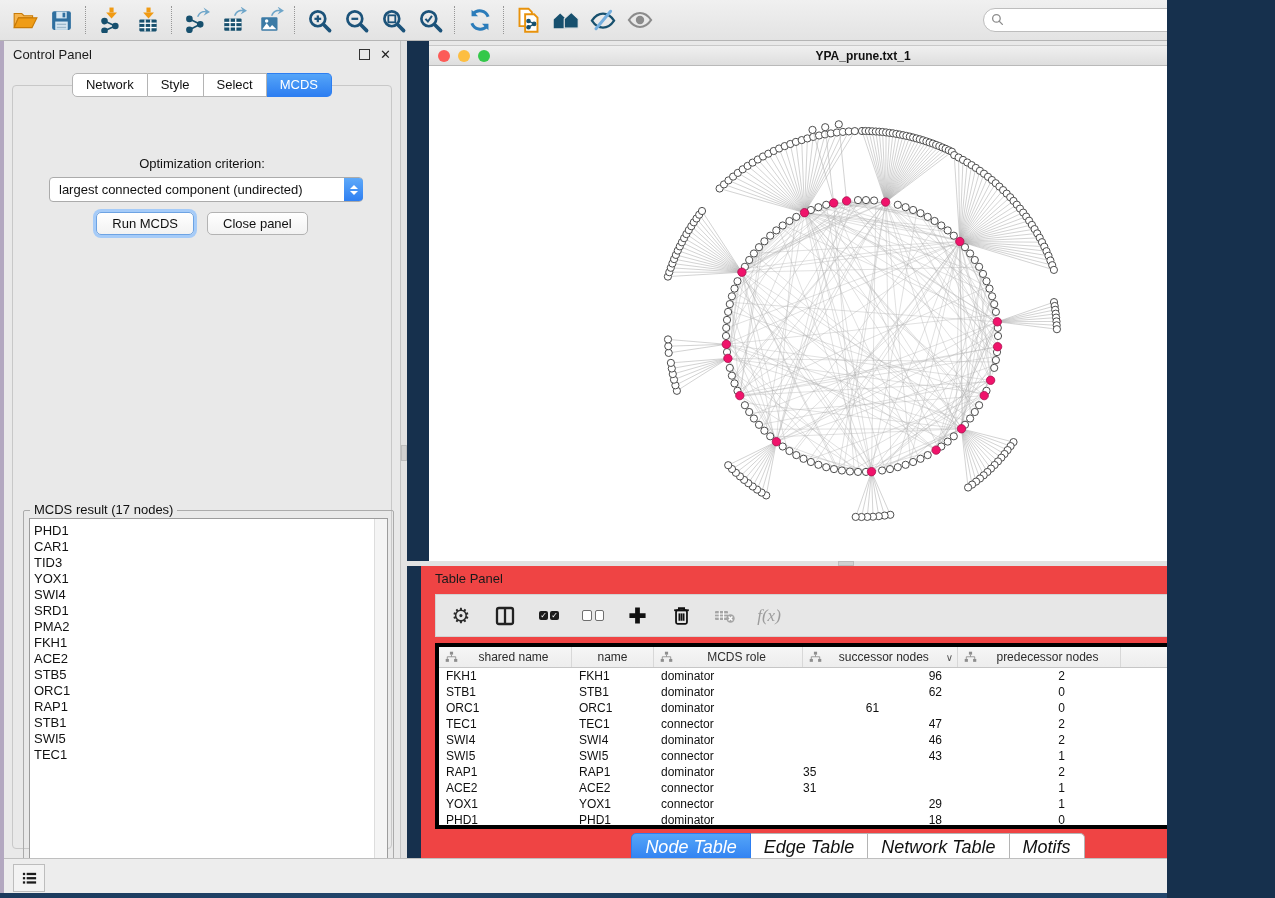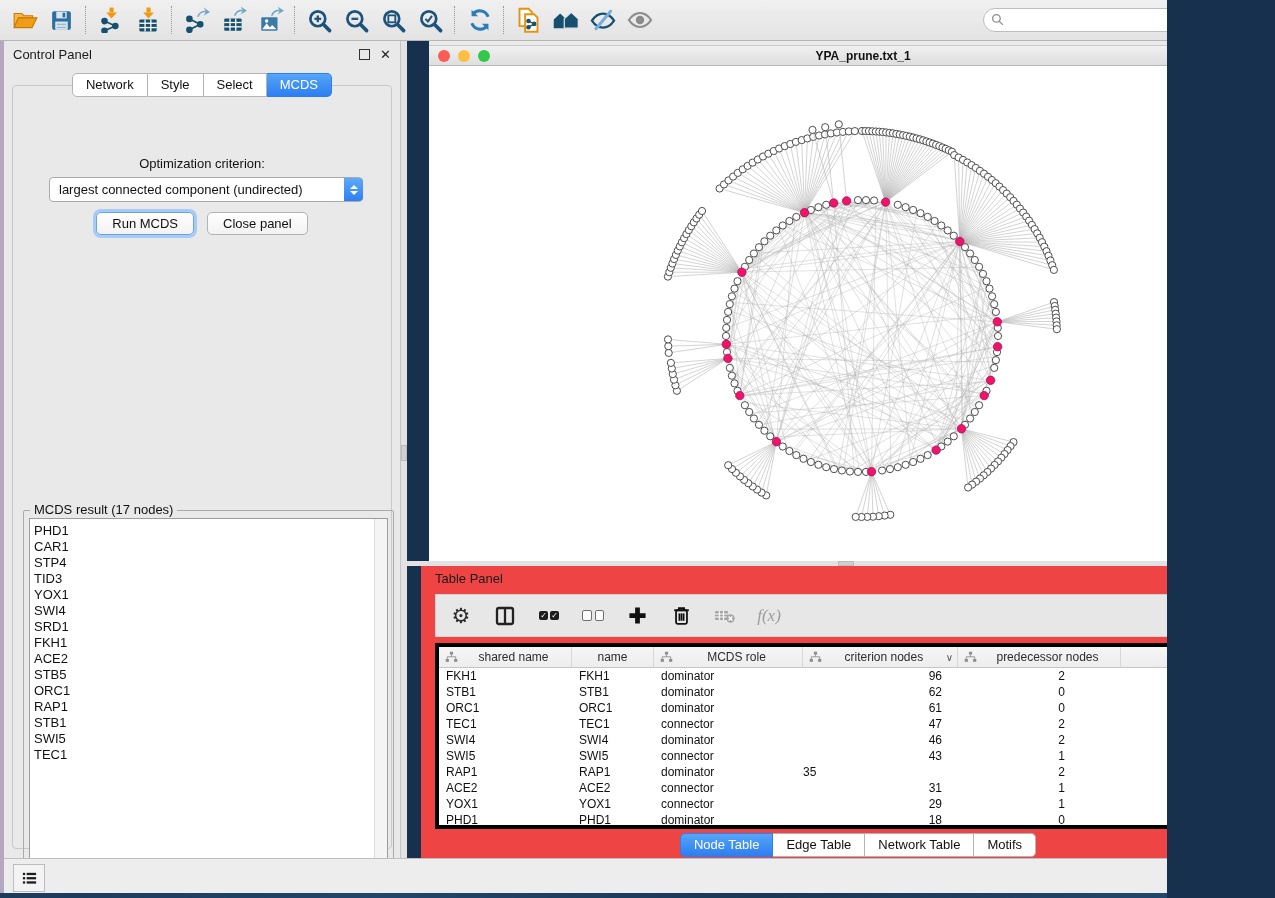--- a/index.html
+++ b/index.html
@@ -94,21 +94,21 @@
     font-size:12px;color:#2c2c2c;padding:0 4px;cursor:pointer;}
   .nt-hcell .hlabel{flex:1;text-align:center;white-space:nowrap;overflow:hidden;}
   .ns-icon{flex:0 0 auto;margin:0 2px;}
   .sort-chev{font-size:10px;color:#555;margin-left:2px;}
   .nt-row{display:flex;height:16px;align-items:center;}
   .nt-cell{font-size:12px;color:#101010;box-sizing:border-box;white-space:nowrap;overflow:hidden;}
   .nt-scroll{position:absolute;top:22px;right:0;bottom:1px;width:13px;background:#fafafa;border-left:1px solid #e2e2e2;}
   .nt-thumb{position:absolute;left:1.5px;top:4px;width:9px;height:118px;background:#c3c3c3;border-radius:5px;}
 
   .tp-tabs{position:absolute;left:0;top:267px;width:100%;display:flex;justify-content:center;}
-  .tp-tab{font-size:13px;padding:3px 13px 4px;background:#fff;border:1px solid #b4b4b4;border-left:none;color:#111;cursor:pointer;}
+  .tp-tab{font-size:18px;padding:3px 13px 4px;background:#fff;border:1px solid #b4b4b4;border-left:none;color:#111;cursor:pointer;font-style:italic;}
   .tp-tab:first-child{border-left:1px solid #b4b4b4;border-radius:5px 0 0 5px;}
   .tp-tab:last-child{border-radius:0 5px 5px 0;}
   .tp-tab.selected{background:linear-gradient(#55a5f8,#2d7ef1);color:#fff;border-color:#2d7ef1;}
 
   
   .status-bar{position:absolute;left:4px;top:858px;width:1271px;height:35px;background:#ededed;
     border-top:1px solid #bfbfbf;box-sizing:border-box;}
   .listbox-btn{position:absolute;left:9px;top:5px;width:30px;height:26px;background:#f3f3f3;
     border:1px solid #bdbdbd;display:flex;align-items:center;justify-content:center;cursor:pointer;}
   .memory-btn{position:absolute;right:12px;top:5px;height:24px;padding:0 11px;display:flex;align-items:center;gap:6px;
@@ -316,25 +316,25 @@
       <div class="btn-row">
         <button class="mac-btn focused">Run MCDS</button>
         <button class="mac-btn">Close panel</button>
       </div>
       <div class="groupbox">
         <span class="groupbox-title">MCDS result (17 nodes)</span>
         <div class="mcds-list" id="mcds-list">
           <div class="mcds-scroll"></div>
         <div class="list-item" style="margin-top: 4px;">PHD1</div>
             <div class="list-item">CAR1</div>
-            <div class="list-item">STP4</div>
             <div class="list-item">TID3</div>
             <div class="list-item">YOX1</div>
             <div class="list-item">SWI4</div>
             <div class="list-item">SRD1</div>
+            <div class="list-item">PMA2</div>
             <div class="list-item">FKH1</div>
             <div class="list-item">ACE2</div>
             <div class="list-item">STB5</div>
             <div class="list-item">ORC1</div>
             <div class="list-item">RAP1</div>
             <div class="list-item">STB1</div>
             <div class="list-item">SWI5</div>
             <div class="list-item">TEC1</div>
           </div>
       </div>
@@ -1068,21 +1068,21 @@
             <svg class="ns-icon" width="13" height="13" viewBox="0 0 18 18">
               <g fill="#8d8d8d">
                 <rect x="6.8" y="1" width="4.4" height="4"></rect>
                 <rect x="1" y="11" width="4.4" height="4"></rect>
                 <rect x="12.6" y="11" width="4.4" height="4"></rect>
               </g>
               <g stroke="#8d8d8d" stroke-width="1.2" fill="none">
                 <path d="M9 5v3M3.2 11V8h11.6v3"></path>
               </g>
             </svg>
-            <span class="hlabel">criterion nodes</span>
+            <span class="hlabel">successor nodes</span>
             <span class="sort-chev">∨</span>
           </div>
           <div class="nt-hcell" style="width: 163px;">
             <svg class="ns-icon" width="13" height="13" viewBox="0 0 18 18">
               <g fill="#8d8d8d">
                 <rect x="6.8" y="1" width="4.4" height="4"></rect>
                 <rect x="1" y="11" width="4.4" height="4"></rect>
                 <rect x="12.6" y="11" width="4.4" height="4"></rect>
               </g>
               <g stroke="#8d8d8d" stroke-width="1.2" fill="none">
@@ -1105,21 +1105,21 @@
             <div class="nt-cell" style="width: 133px; text-align: left; padding-left: 7px;">STB1</div>
             <div class="nt-cell" style="width: 82px; text-align: left; padding-left: 7px;">STB1</div>
             <div class="nt-cell" style="width: 149px; text-align: left; padding-left: 7px;">dominator</div>
             <div class="nt-cell" style="width: 155px; text-align: right; padding-left: 0px; padding-right: 16px;">62</div>
             <div class="nt-cell" style="width: 163px; text-align: right; padding-left: 0px; padding-right: 56px;">0</div>
           </div>
           <div class="nt-row">
             <div class="nt-cell" style="width: 133px; text-align: left; padding-left: 7px;">ORC1</div>
             <div class="nt-cell" style="width: 82px; text-align: left; padding-left: 7px;">ORC1</div>
             <div class="nt-cell" style="width: 149px; text-align: left; padding-left: 7px;">dominator</div>
-            <div class="nt-cell" style="width: 155px; text-align: right; padding-left: 0px; padding-right: 16px;">61</div>
+            <div class="nt-cell" style="width: 155px; text-align: center; padding-left: 0px; padding-right: 16px;">61</div>
             <div class="nt-cell" style="width: 163px; text-align: right; padding-left: 0px; padding-right: 56px;">0</div>
           </div>
           <div class="nt-row">
             <div class="nt-cell" style="width: 133px; text-align: left; padding-left: 7px;">TEC1</div>
             <div class="nt-cell" style="width: 82px; text-align: left; padding-left: 7px;">TEC1</div>
             <div class="nt-cell" style="width: 149px; text-align: left; padding-left: 7px;">connector</div>
             <div class="nt-cell" style="width: 155px; text-align: right; padding-left: 0px; padding-right: 16px;">47</div>
             <div class="nt-cell" style="width: 163px; text-align: right; padding-left: 0px; padding-right: 56px;">2</div>
           </div>
           <div class="nt-row">
@@ -1140,21 +1140,21 @@
             <div class="nt-cell" style="width: 133px; text-align: left; padding-left: 7px;">RAP1</div>
             <div class="nt-cell" style="width: 82px; text-align: left; padding-left: 7px;">RAP1</div>
             <div class="nt-cell" style="width: 149px; text-align: left; padding-left: 7px;">dominator</div>
             <div class="nt-cell" style="width: 155px; padding-left: 0px; padding-right: 16px;">35</div>
             <div class="nt-cell" style="width: 163px; text-align: right; padding-left: 0px; padding-right: 56px;">2</div>
           </div>
           <div class="nt-row">
             <div class="nt-cell" style="width: 133px; text-align: left; padding-left: 7px;">ACE2</div>
             <div class="nt-cell" style="width: 82px; text-align: left; padding-left: 7px;">ACE2</div>
             <div class="nt-cell" style="width: 149px; text-align: left; padding-left: 7px;">connector</div>
-            <div class="nt-cell" style="width: 155px; text-align: right; padding-left: 0px; padding-right: 16px;">31</div>
+            <div class="nt-cell" style="width: 155px; text-align: left; padding-left: 0px; padding-right: 16px;">31</div>
             <div class="nt-cell" style="width: 163px; text-align: right; padding-left: 0px; padding-right: 56px;">1</div>
           </div>
           <div class="nt-row">
             <div class="nt-cell" style="width: 133px; text-align: left; padding-left: 7px;">YOX1</div>
             <div class="nt-cell" style="width: 82px; text-align: left; padding-left: 7px;">YOX1</div>
             <div class="nt-cell" style="width: 149px; text-align: left; padding-left: 7px;">connector</div>
             <div class="nt-cell" style="width: 155px; text-align: right; padding-left: 0px; padding-right: 16px;">29</div>
             <div class="nt-cell" style="width: 163px; text-align: right; padding-left: 0px; padding-right: 56px;">1</div>
           </div>
           <div class="nt-row">

